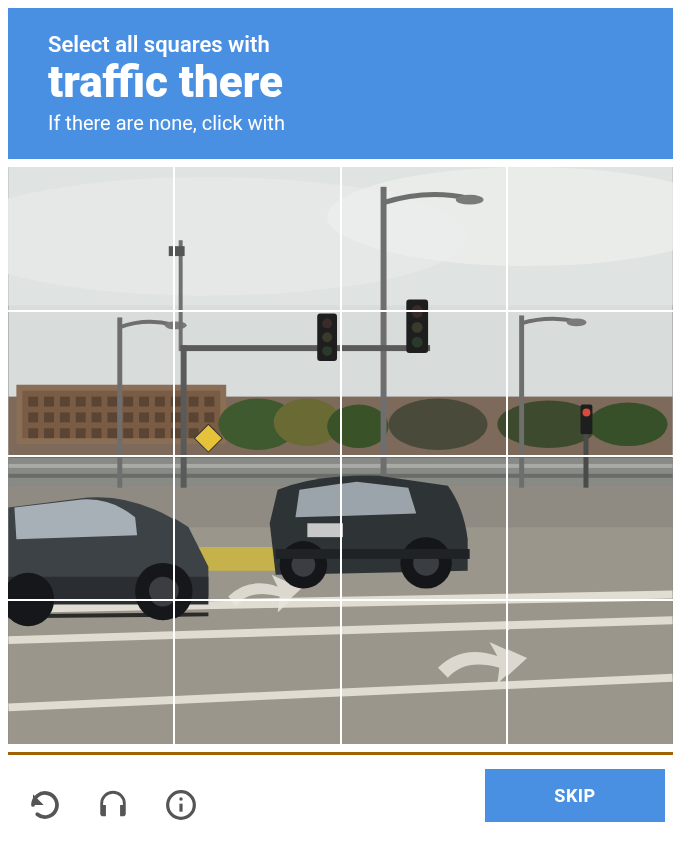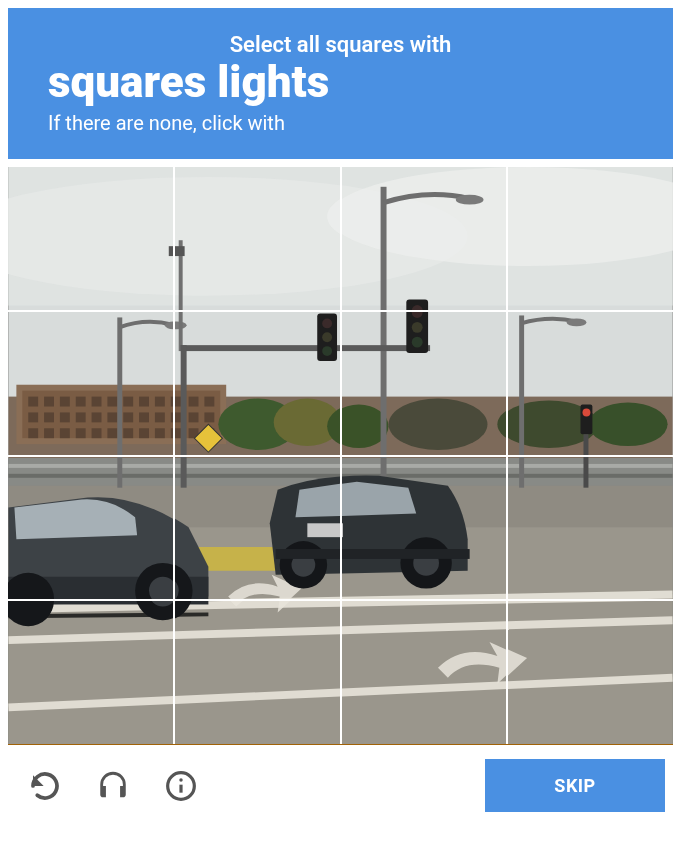--- a/index.html
+++ b/index.html
@@ -16,21 +16,20 @@
   }
   .header {
     background: #4a90e2;
     color: #fff;
     padding: 24px 40px 24px 40px;
   }
   .header-line1 {
     font-size: 22px;
     font-weight: 600;
     margin-bottom: 2px;
-    text-align: center;
   }
   .header-target {
     font-size: 44px;
     font-weight: 900;
     line-height: 1.05;
     margin-bottom: 6px;
   }
   .header-line3 {
     font-size: 20px;
     font-weight: 400;
@@ -61,24 +60,25 @@
   .tile[data-col="0"] svg { left: 0; }
   .tile[data-col="1"] svg { left: -100%; }
   .tile[data-col="2"] svg { left: -200%; }
   .tile[data-col="3"] svg { left: -300%; }
   .tile[data-row="0"] svg { top: 0; }
   .tile[data-row="1"] svg { top: -100%; }
   .tile[data-row="2"] svg { top: -200%; }
   .tile[data-row="3"] svg { top: -300%; }
 
   .footer {
-    border-top: 1px solid #a16207;
+    border-top: 3px solid #a16207;
+    margin-top: 8px;
     padding: 14px 8px 8px 8px;
     display: flex;
-    align-items: center;
+    align-items: flex-end;
     justify-content: space-between;
     width: 665px;
   }
   .footer-icons {
     display: flex;
     gap: 34px;
     align-items: center;
     padding-left: 12px;
   }
   .footer-icon {
@@ -244,21 +244,21 @@
         <rect x="268" y="382" width="194" height="10" fill="#202326"></rect>
       </g>
     </g>
   </defs>
 </svg>
 
 <div class="captcha-container">
 
   <div class="header">
     <div class="header-line1">Select all squares with</div>
-    <div class="header-target">squares lights</div>
+    <div class="header-target">traffic there</div>
     <div class="header-line3">If there are none, click with</div>
   </div>
 
   <div class="grid">
     <div class="tile" data-row="0" data-col="0">
         <svg viewBox="0 0 665 577">
           <use href="#scene"></use>
         </svg>
       </div>
     <div class="tile" data-row="0" data-col="1">

